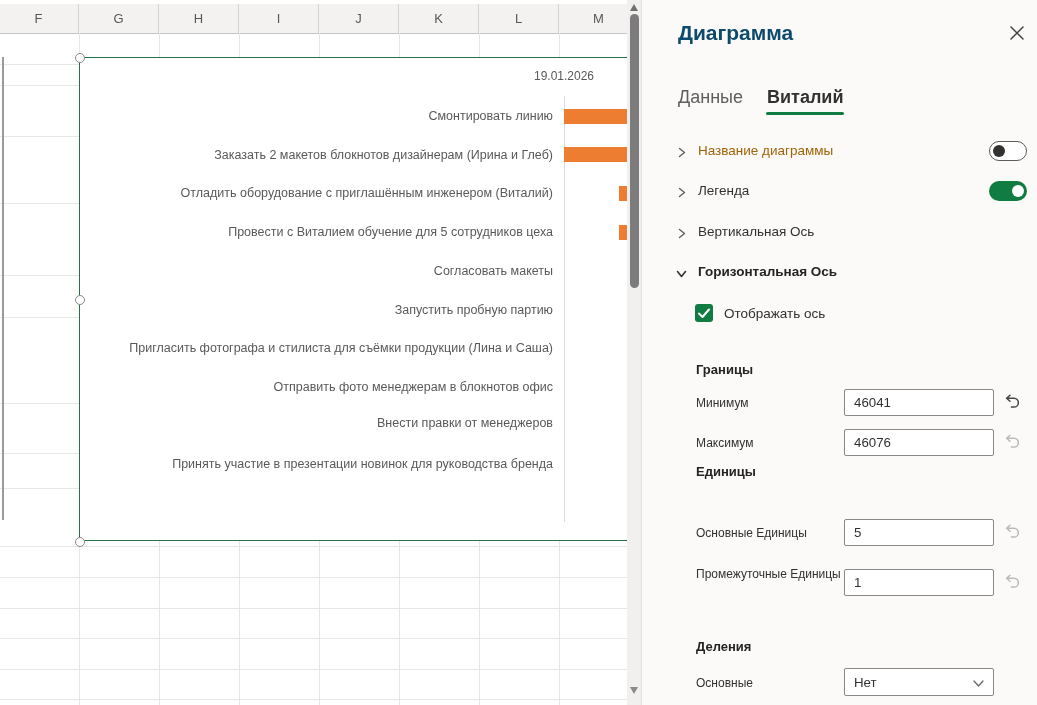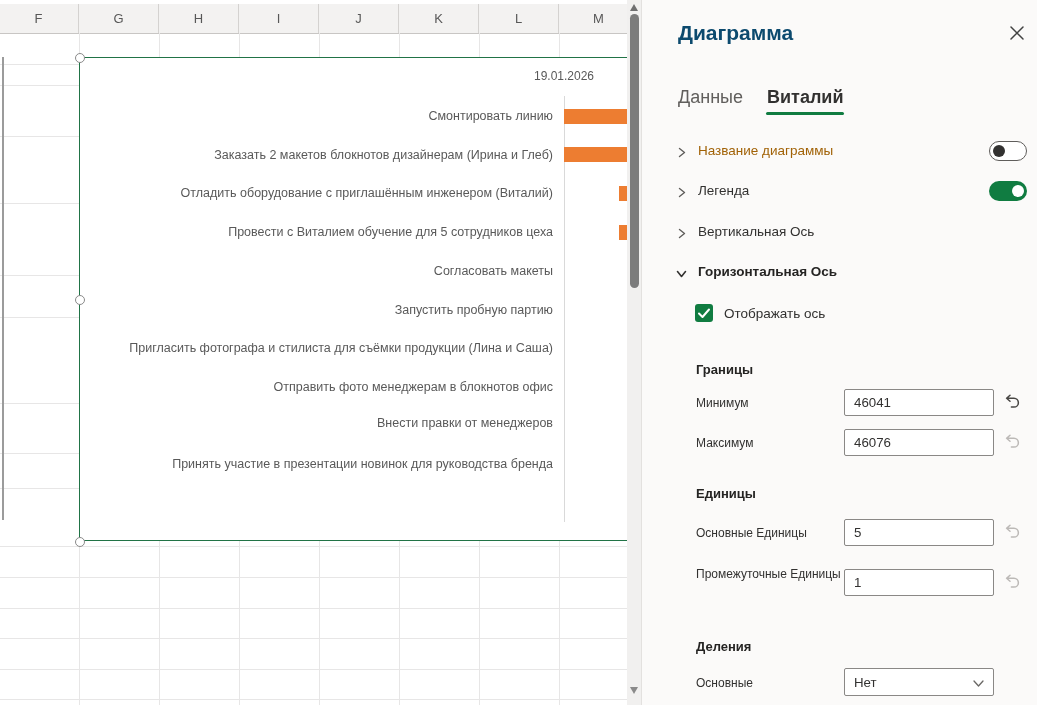--- a/index.html
+++ b/index.html
@@ -225,21 +225,21 @@
   <div class="frow" style="top:429px">
     <div class="flabel" style="top:6px">Максимум</div>
     <input class="finput" value="46076" style="">
     <div class="undo disabled">
       <svg width="20" height="20" viewBox="0 0 20 20">
           <path d="M8 4.2 L4.6 7.3 L8 10.2 M4.6 7.3 H12 a4.4 4.4 0 0 1 0 8.8 H9.4" stroke="currentColor" stroke-width="1.5" fill="none" stroke-linecap="round" stroke-linejoin="round"></path>
         </svg>
     </div>
   </div>
 
-  <div class="sec-heading" style="top:486px">Единицы</div>
+  <div class="sec-heading" style="top:464px">Единицы</div>
 
   <div class="frow" style="top:519px">
     <div class="flabel" style="top:6px">Основные Единицы</div>
     <input class="finput" value="5" style="">
     <div class="undo disabled">
       <svg width="20" height="20" viewBox="0 0 20 20">
           <path d="M8 4.2 L4.6 7.3 L8 10.2 M4.6 7.3 H12 a4.4 4.4 0 0 1 0 8.8 H9.4" stroke="currentColor" stroke-width="1.5" fill="none" stroke-linecap="round" stroke-linejoin="round"></path>
         </svg>
     </div>
   </div>

